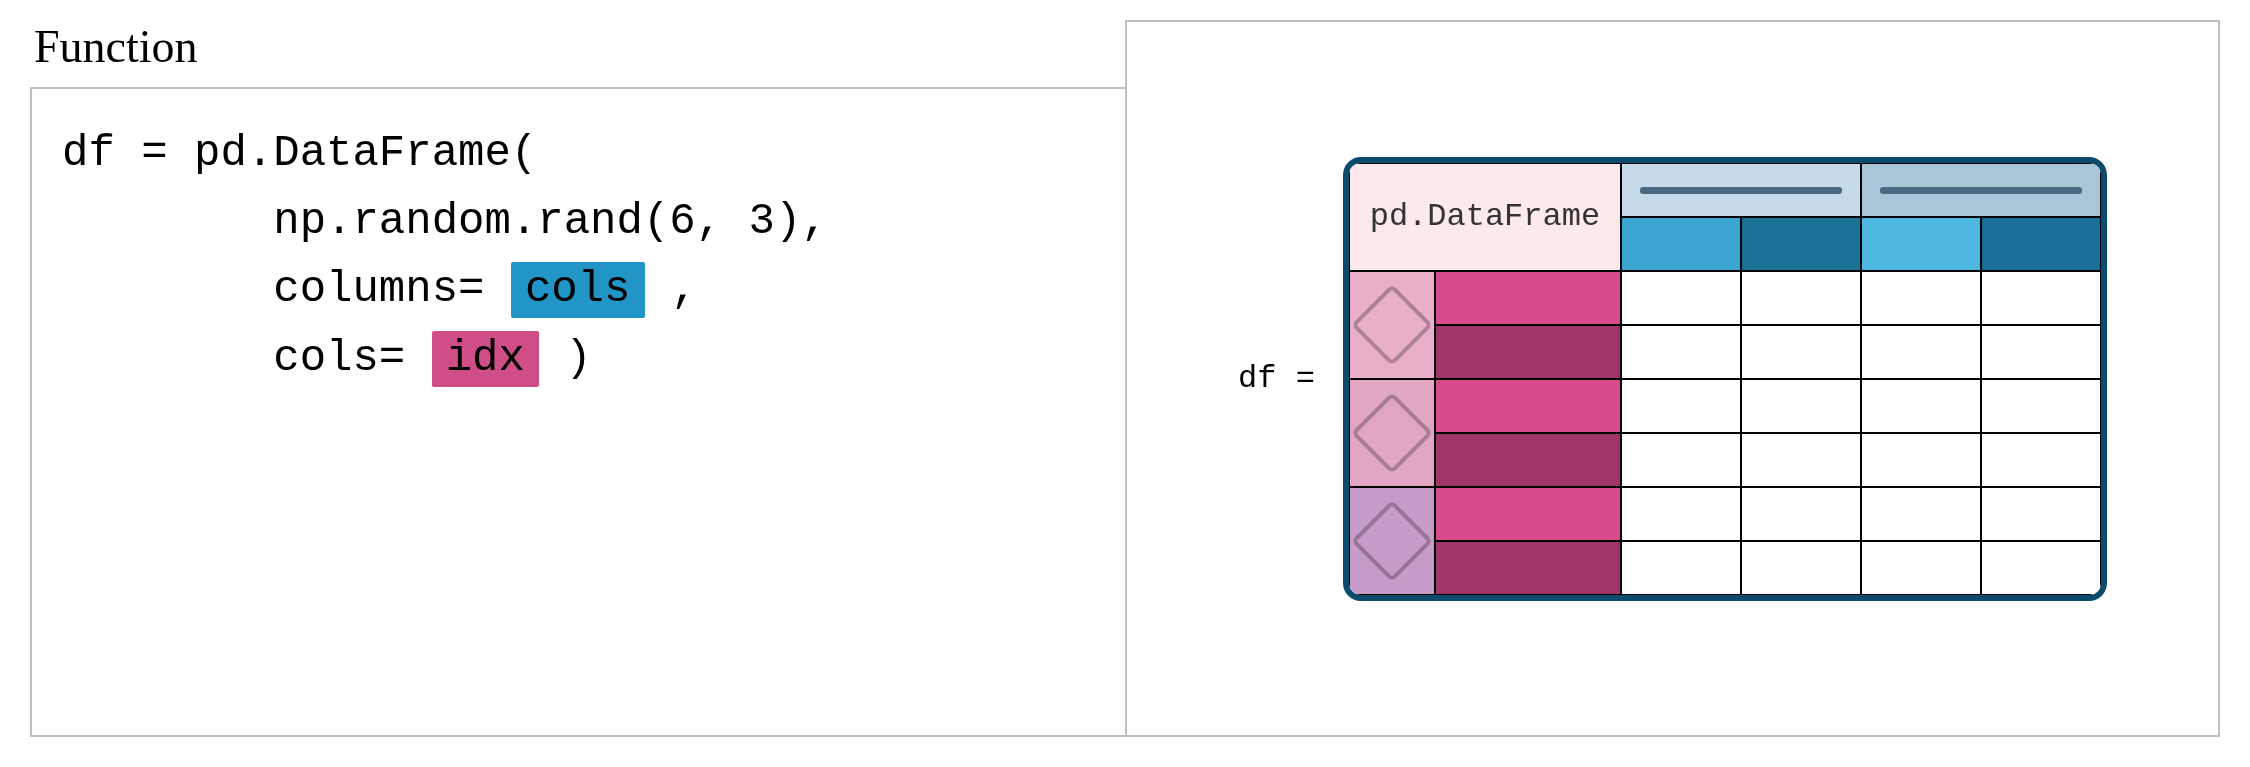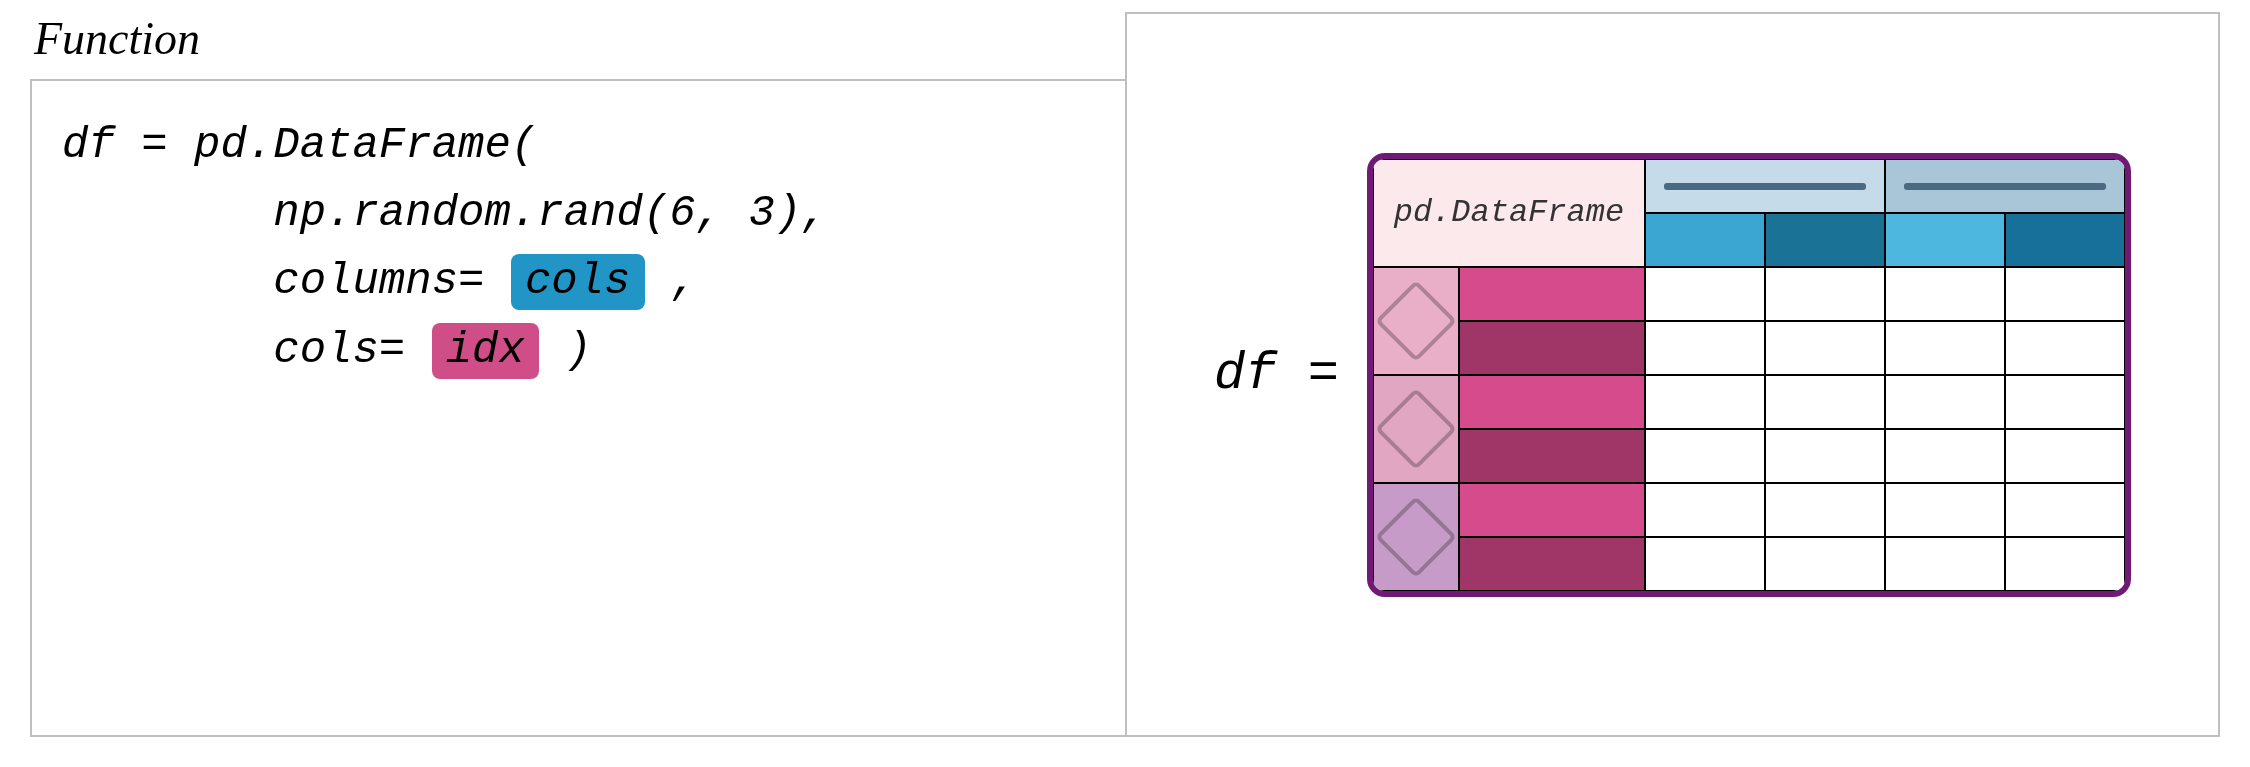--- a/index.html
+++ b/index.html
@@ -8,22 +8,21 @@
     padding: 0;
     background: #fff;
     width: 2250px;
     height: 767px;
     font-family: Georgia, 'Times New Roman', serif;
   }
   .container {
     display: flex;
     width: 100%;
     height: 100%;
-    padding: 12px 30px 30px 30px;
-    font-style: italic;
+    padding: 20px 30px 30px 30px;
   }
   .col {
     flex: 1;
     display: flex;
     flex-direction: column;
   }
   .col-function { flex: 0 0 50%; }
   .col-output   { flex: 0 0 50%; }
 
   .heading {
@@ -45,42 +44,42 @@
   
   .code {
     font-family: Menlo, Consolas, "Courier New", monospace;
     font-size: 44px;
     line-height: 1.55;
     white-space: pre;
     color: #000;
   }
   .hl {
     padding: 2px 14px 4px 14px;
-    border-radius: 8px;
+    border-radius: 2px;
     color: #000;
   }
   .hl-cols { background: #2196c6; color: #000; }
   .hl-idx  { background: #d04e87; color: #000; }
 
   
   .output-row {
     display: flex;
     align-items: center;
     justify-content: center;
     height: 100%;
     gap: 24px;
   }
   .df-label {
     font-family: Menlo, Consolas, "Courier New", monospace;
-    font-size: 52px;
+    font-size: 32px;
     white-space: pre;
     margin-right: 4px;
   }
   .df-frame {
-    border: 6px solid #701a75;
+    border: 6px solid #0c4a6e;
     border-radius: 18px;
     overflow: hidden;
     background: #fff;
   }
   .df-grid {
     display: grid;
     grid-template-columns: 86px 186px repeat(4, 120px);
     grid-template-rows: 54px 54px repeat(6, 54px);
   }
   .cell {

